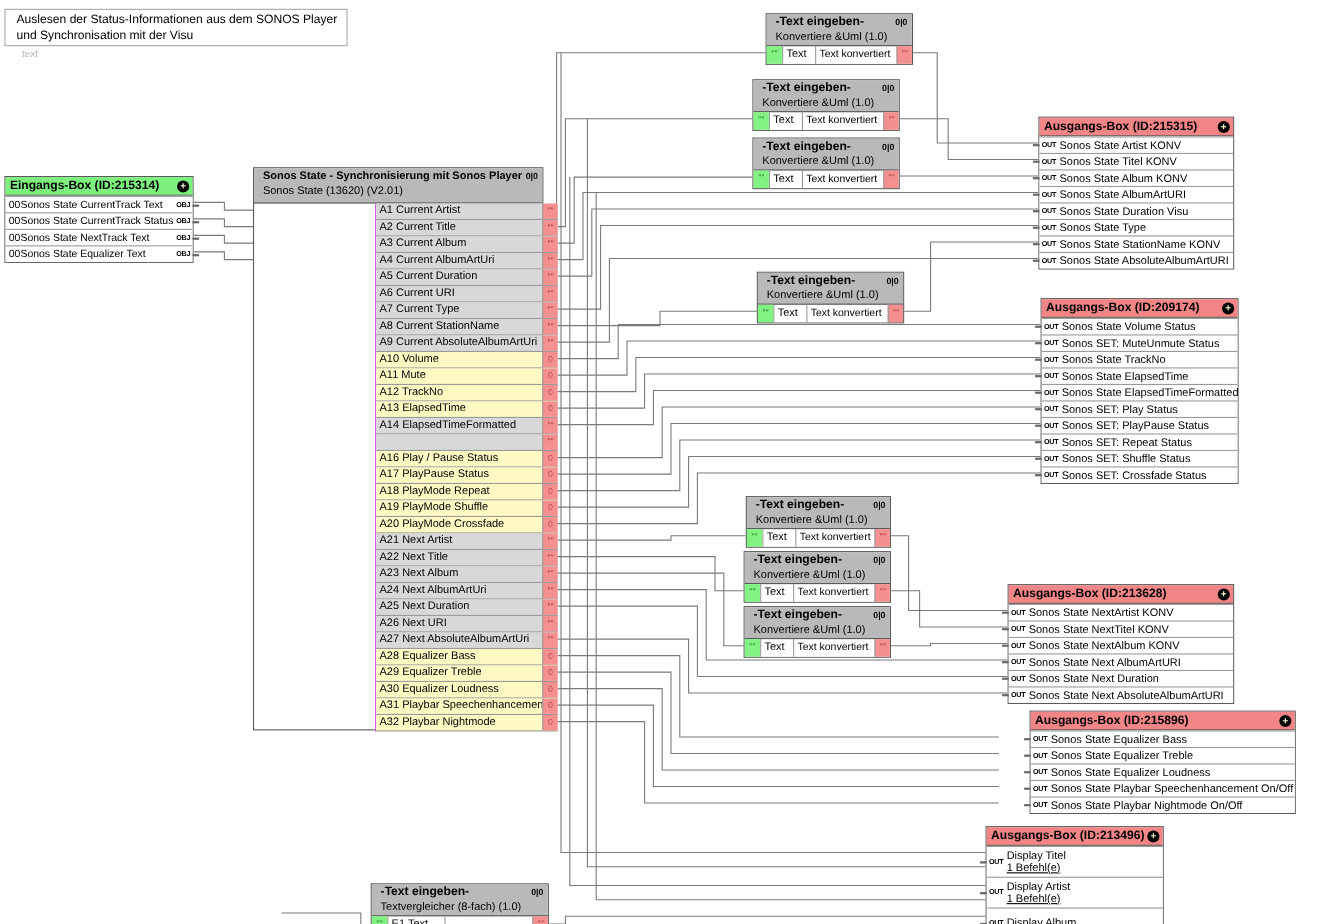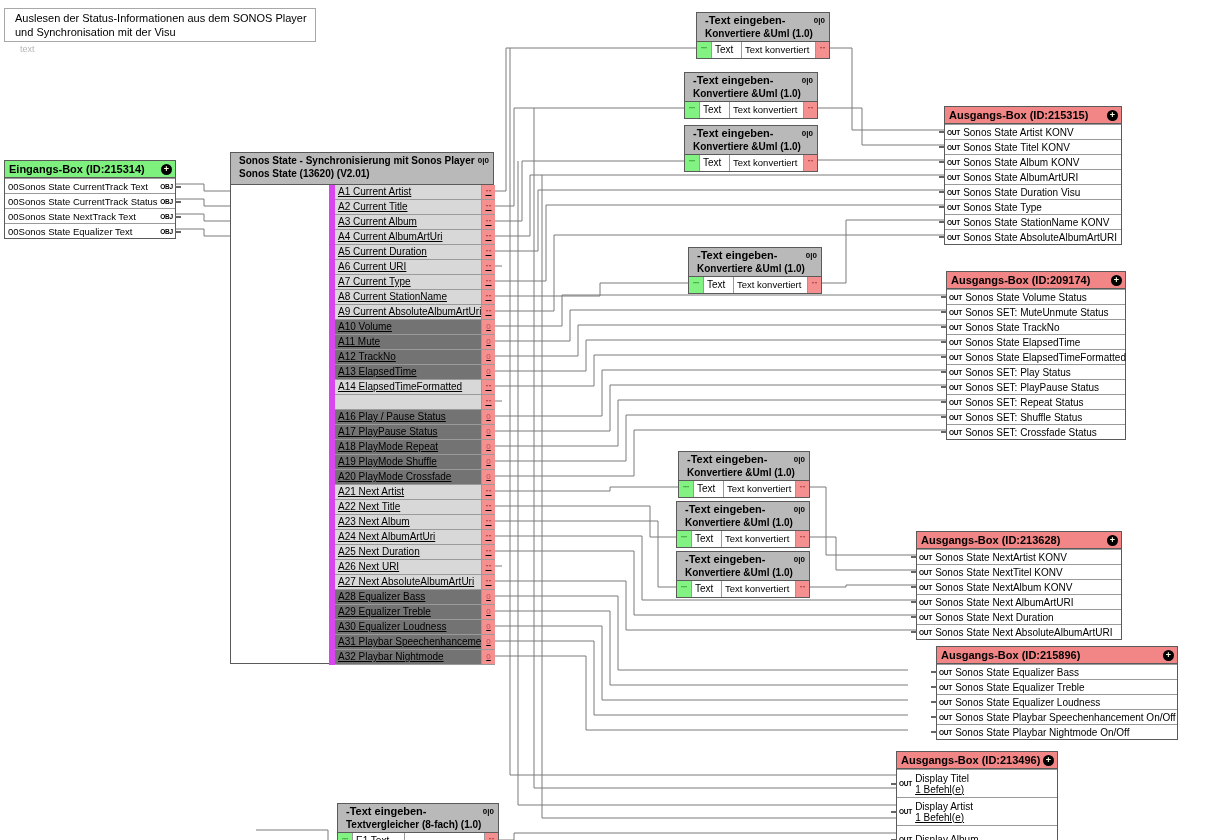--- a/index.html
+++ b/index.html
@@ -10,21 +10,21 @@
   .hdr{position:relative;height:17px;line-height:16px;padding:0 4px;font-weight:bold;font-size:11px;
        border-bottom:1px solid #5a5a5a;white-space:nowrap;box-sizing:border-box;}
   .hdr-green{background:#7df07d;}
   .hdr-red{background:#f28585;}
   .hdr-gray{background:#b9b9b9;height:auto;}
   .plus{position:absolute;right:3px;top:3px;width:11px;height:11px;border-radius:50%;background:#000;
         color:#ffffe0;font:bold 9px/11px "Liberation Sans",sans-serif;text-align:center;}
   .iobadge{position:absolute;right:4px;top:3px;font:bold 8px "Liberation Sans",sans-serif;padding-left:13px;}
   .t1{font-weight:bold;font-size:11px;line-height:13px;padding:1px 16px 0 4px;white-space:nowrap;}
   .t1s{font-size:10px;}
-  .t2{font-weight:bold;font-size:10px;line-height:13px;padding:0 4px 1px;white-space:nowrap;}
+  .t2{font-weight:normal;font-size:10px;line-height:13px;padding:0 4px 1px;white-space:nowrap;}
   .irow,.orow{position:relative;display:flex;align-items:center;height:15px;box-sizing:border-box;
        border-top:1px solid #9a9a9a;font-size:9.5px;white-space:nowrap;background:#fff;}
   .irow:first-of-type,.orow:first-of-type{border-top:none;}
   .orow{font-size:10px;}
   .orow2{height:28px;}
   .irow .lbl{flex:1;padding-left:3px;overflow:hidden;}
   .objbadge{font:bold 6.5px "Liberation Sans",sans-serif;letter-spacing:-0.2px;padding-right:2px;}
   .outbadge{font:bold 6.5px "Liberation Sans",sans-serif;letter-spacing:-0.2px;padding:0 3px 0 2px;}
   .irow::after{content:"";position:absolute;right:-6px;top:7px;width:6px;height:2px;background:#666;}
   .orow::before{content:"";position:absolute;left:-6px;top:50%;margin-top:-1px;width:6px;height:2px;background:#666;}
@@ -37,23 +37,23 @@
   .cg{position:relative;width:14px;background:#82f282;padding:0;text-align:center;
       font:bold 6px/14px "Liberation Sans",sans-serif;color:#1f7a1f;}
   .cr{position:relative;width:14px;background:#f59090;padding:0;text-align:center;
       font:bold 6px/14px "Liberation Sans",sans-serif;color:#a33;}
   .cg::before{content:"";position:absolute;left:-7px;top:50%;margin-top:-1px;width:6px;height:2px;background:#666;}
   .cr::after{content:"";position:absolute;right:-7px;top:50%;margin-top:-1px;width:6px;height:2px;background:#666;}
   .num{font-size:8px;color:#c24d4d;font-weight:normal;}
   .srow{display:flex;height:15px;box-sizing:border-box;border-bottom:1px solid #9a9a9a;font-size:10px;}
   .srow .slbl{flex:1;line-height:14px;padding:0 3px;overflow:hidden;white-space:nowrap;box-sizing:border-box;}
   .bg-s{background:#d8d8d8;}
-  .bg-n{background:#737373;}
+  .bg-n{background:#fef9c3;}
   .etab{position:absolute;left:0;top:32px;width:98px;}
-  .atab{position:absolute;left:98px;top:32px;width:166px;border-left:6px solid #d946ef;box-sizing:border-box;text-decoration:underline;}
+  .atab{position:absolute;left:110px;top:32px;width:166px;border-left:1px solid #d946ef;box-sizing:border-box;}
   .comment{position:absolute;z-index:2;border:1px solid #a8a8a8;background:#fff;
            font-size:11px;line-height:14px;padding:2px 4px;box-sizing:border-box;}
   .cmtag{position:absolute;z-index:2;color:#b5b5b5;font-size:9px;}
 </style>
 </head>
 <body>
 
 <div id="canvas">
   <svg id="wires" width="1208" height="840" viewBox="0 0 1208 840">
       <polyline points="176,184 204,184 204,191 230,191" fill="none" stroke="#7a7a7a" stroke-width="1"></polyline>

